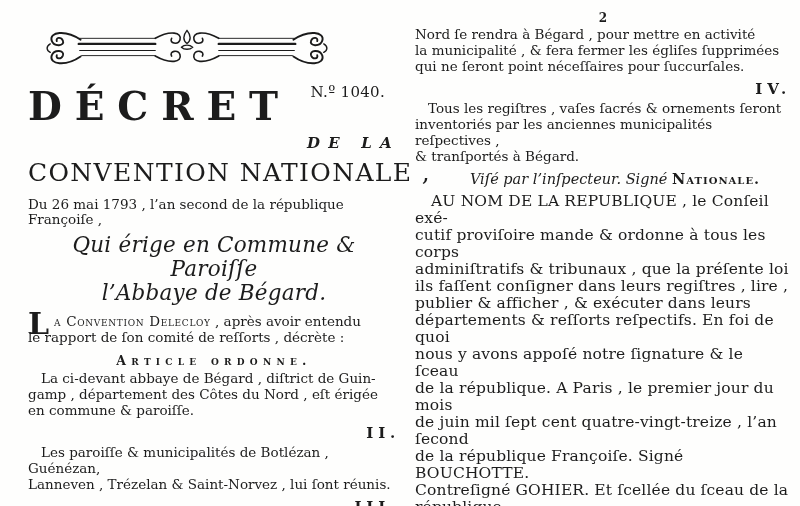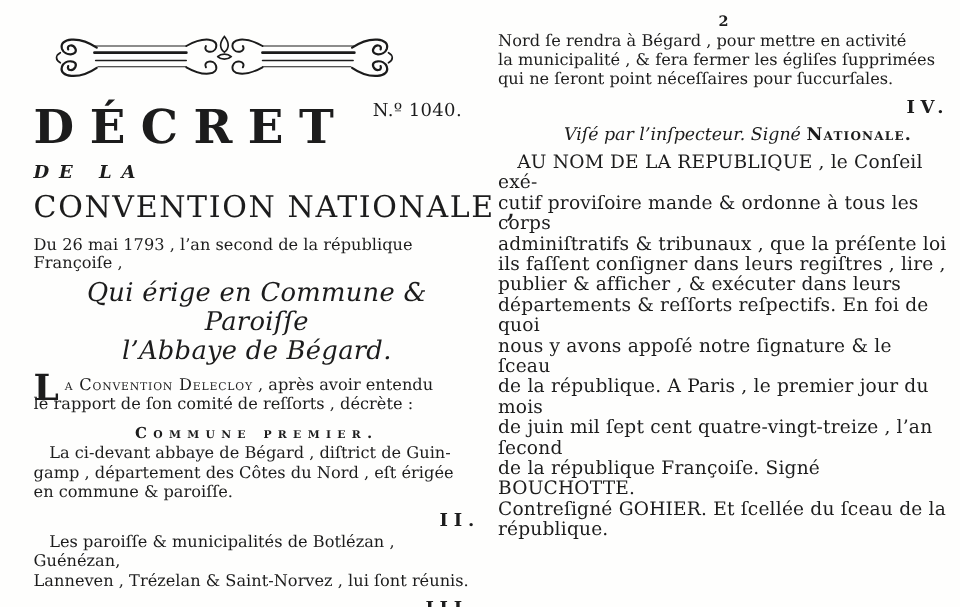--- a/index.html
+++ b/index.html
@@ -18,21 +18,21 @@
   .pre{white-space:pre-line;}
   .it{font-style:italic;}
 
   
   .ornament{display:block;width:318px;height:56px;margin:0 0 0 0;}
 
   
   .title-row{position:relative;margin-top:6px;height:44px;}
   .decret{font-size:39px;font-weight:bold;letter-spacing:0.33em;line-height:44px;}
   .numero{position:absolute;right:15px;top:-1px;font-size:15px;letter-spacing:0.02em;}
-  .dela{text-align:left;font-style:italic;font-weight:bold;font-size:15px;letter-spacing:0.55em;margin-top:6px;}
+  .dela{text-align:right;font-style:italic;font-weight:bold;font-size:15px;letter-spacing:0.55em;margin-top:6px;}
   .convention{font-size:25px;letter-spacing:0.055em;margin-top:6px;text-align:center;white-space:nowrap;}
   .dateline{font-size:13.5px;line-height:15px;text-align:left;margin-top:10px;}
   .edict{font-style:italic;font-size:21.5px;line-height:24px;text-align:center;margin-top:6px;letter-spacing:0.01em;}
   .intro{font-size:13.5px;line-height:16px;margin:8px 0 0;position:relative;text-indent:26px;}
   .dropcap{position:absolute;left:0;top:-4px;font-size:30px;font-weight:bold;line-height:30px;text-indent:0;}
   .sc{font-variant:small-caps;letter-spacing:0.05em;}
   .art-head{font-variant:small-caps;font-weight:bold;font-size:12.5px;letter-spacing:0.42em;text-align:center;margin:8px 0 0;}
   .num-head{font-size:15px;font-weight:bold;letter-spacing:0.32em;text-align:right;margin:6px 0 0;}
   .para{font-size:13.5px;line-height:16px;margin:2px 0 0;}
   .indent{text-indent:13px;}
@@ -91,21 +91,21 @@
 
     <div class="dateline pre">Du 26 mai 1793 , l’an second de la république
 Françoiſe ,</div>
 
     <div class="edict pre it">Qui érige en Commune &amp; Paroiſſe
 l’Abbaye de Bégard.</div>
 
     <p class="intro pre"><span class="dropcap">L</span><span class="sc">a Convention Delecloy</span><span> , après avoir entendu
 le rapport de ſon comité de reſſorts , décrète :</span></p>
 
-    <h3 class="art-head">Commune premier.</h3>
+    <h3 class="art-head">Article ordonne.</h3>
     <p class="para pre indent">La ci-devant abbaye de Bégard , diſtrict de Guin-
 gamp , département des Côtes du Nord , eſt érigée
 en commune &amp; paroiſſe.</p>
 
     <h3 class="num-head">II.</h3>
     <p class="para pre indent">Les paroiſſe &amp; municipalités de Botlézan , Guénézan,
 Lanneven , Trézelan &amp; Saint-Norvez , lui ſont réunis.</p>
 
     <h3 class="num-head">III.</h3>
 
@@ -113,20 +113,23 @@
 
   <div class="page page-right">
 
     <div class="pagenum">2</div>
 
     <p class="para pre cont">Nord ſe rendra à Bégard , pour mettre en activité
 la municipalité , &amp; fera fermer les égliſes ſupprimées
 qui ne ſeront point néceſſaires pour ſuccurſales.</p>
 
     <h3 class="num-head">IV.</h3>
+    <p class="para pre indent">Tous les regiſtres , vaſes ſacrés &amp; ornements ſeront
+inventoriés par les anciennes municipalités reſpectives ,
+&amp; tranſportés à Bégard.</p>
 
     <div class="vise"><span class="it">Viſé par l’inſpecteur. Signé </span><span class="name">Nationale.</span></div>
 
 
     <p class="proclamation pre">AU NOM DE LA REPUBLIQUE , le Conſeil exé-
 cutif proviſoire mande &amp; ordonne à tous les corps
 adminiſtratifs &amp; tribunaux , que la préſente loi
 ils faſſent conſigner dans leurs regiſtres , lire ,
 publier &amp; afficher , &amp; exécuter dans leurs
 départements &amp; reſſorts reſpectifs. En foi de quoi

